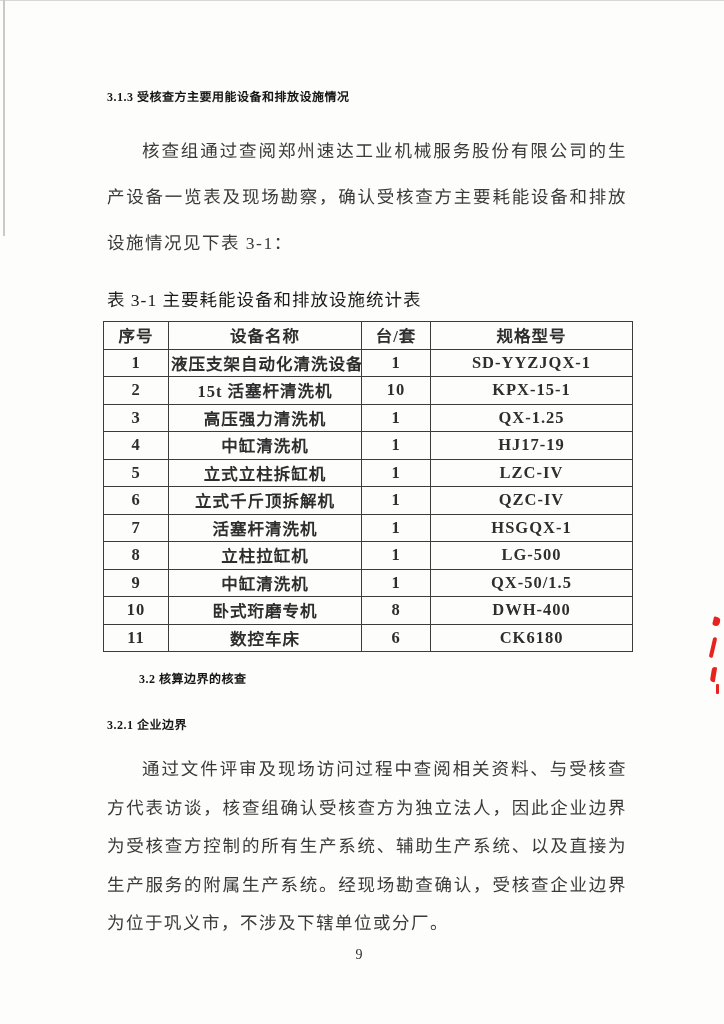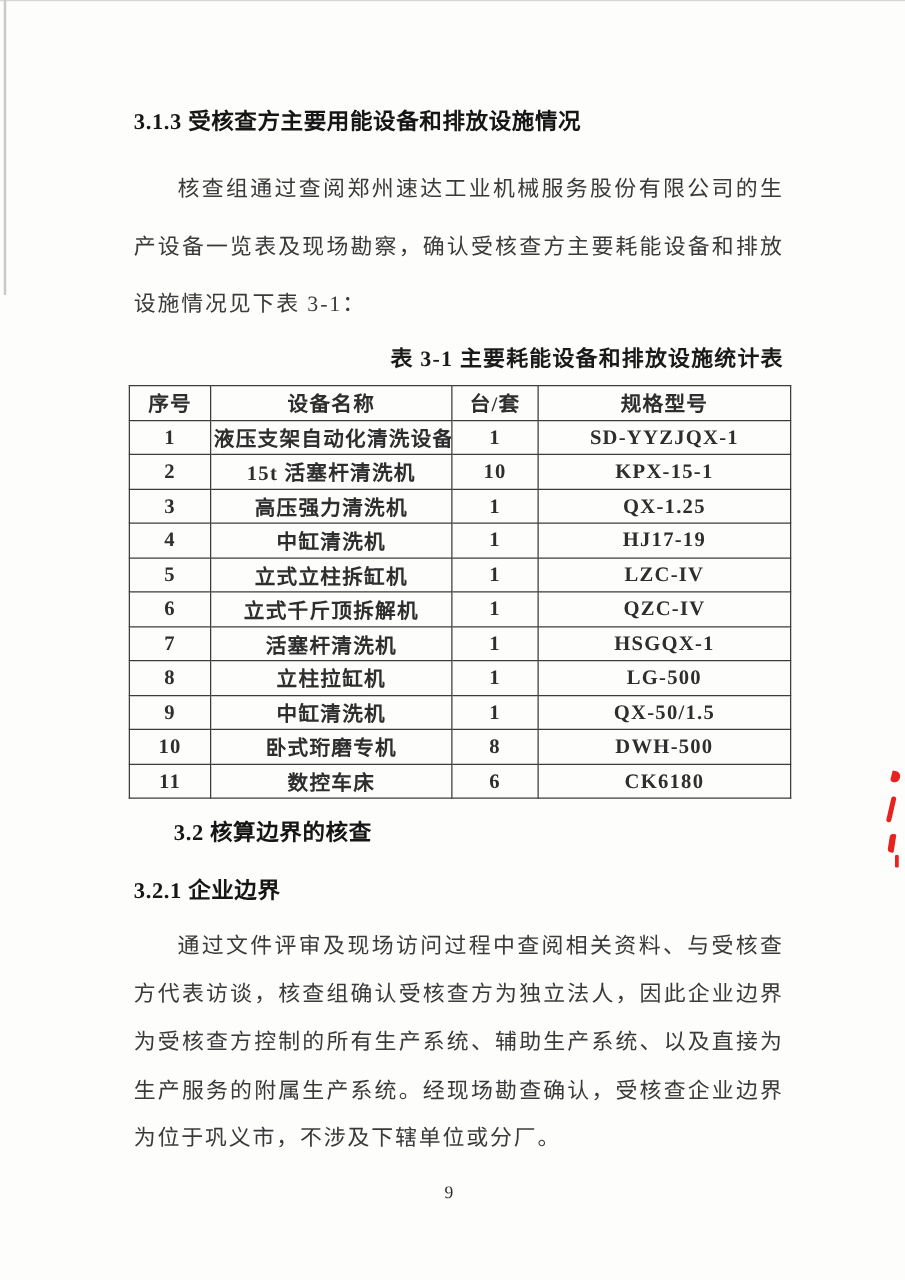--- a/index.html
+++ b/index.html
@@ -21,40 +21,40 @@
   .rm3{left:711px;top:667px;width:5px;height:15px;border-radius:3px 1px 1px 3px;transform:rotate(9deg);}
   .rm4{left:716px;top:684px;width:3px;height:10px;border-radius:1px;}
 
   .content{
     position:absolute;
     left:107px;top:86px;
     width:520px;
   }
   .heading{
     margin:0;
-    font-size:18px;
+    font-size:12px;
     line-height:23px;
     font-weight:700;
     color:#161616;
     letter-spacing:0.5px;
   }
   .para{
     margin:0;
     font-size:17.5px;
     color:#3a3a3a;
     text-indent:2em;
     text-align:justify;
     letter-spacing:1.5px;
   }
   .p1{margin-top:19px;line-height:46px;}
   .table-title{
-    margin-top:9px;
-    text-align:right;
+    margin-top:22px;
+    text-align:left;
     font-size:17.5px;
-    font-weight:700;
+    font-weight:400;
     color:#1a1a1a;
     line-height:24px;
     letter-spacing:1px;
   }
   table.equip-table{
     border-collapse:collapse;
     table-layout:fixed;
     width:517px;
     margin:9px 0 0 -4px;
   }
@@ -166,21 +166,21 @@
           <tr>
             <td class="c0">9</td>
             <td class="c1">中缸清洗机</td>
             <td class="c2">1</td>
             <td class="c3">QX-50/1.5</td>
           </tr>
           <tr>
             <td class="c0">10</td>
             <td class="c1">卧式珩磨专机</td>
             <td class="c2">8</td>
-            <td class="c3">DWH-500</td>
+            <td class="c3">DWH-400</td>
           </tr>
           <tr>
             <td class="c0">11</td>
             <td class="c1">数控车床</td>
             <td class="c2">6</td>
             <td class="c3">CK6180</td>
           </tr>
         </tbody>
     </table>
 

